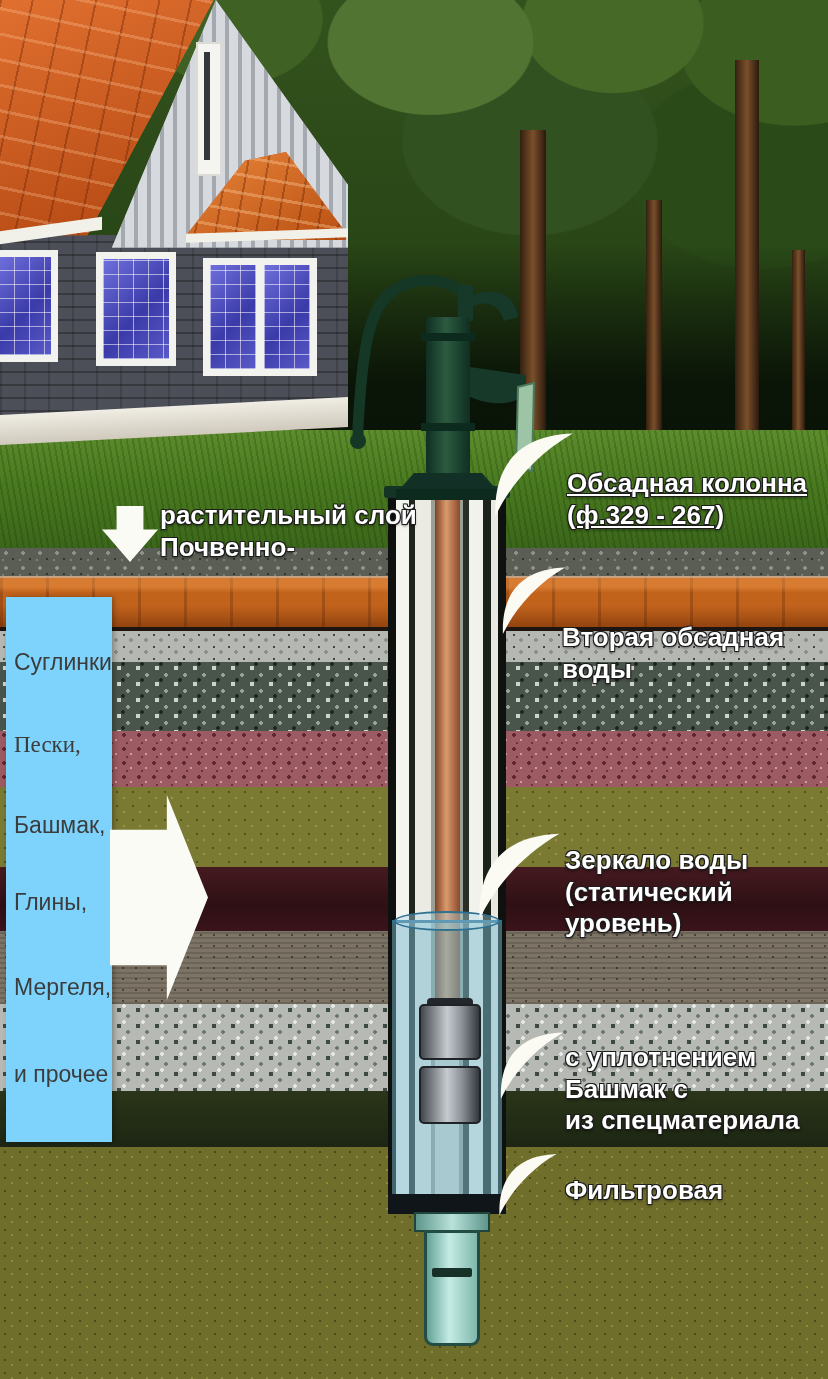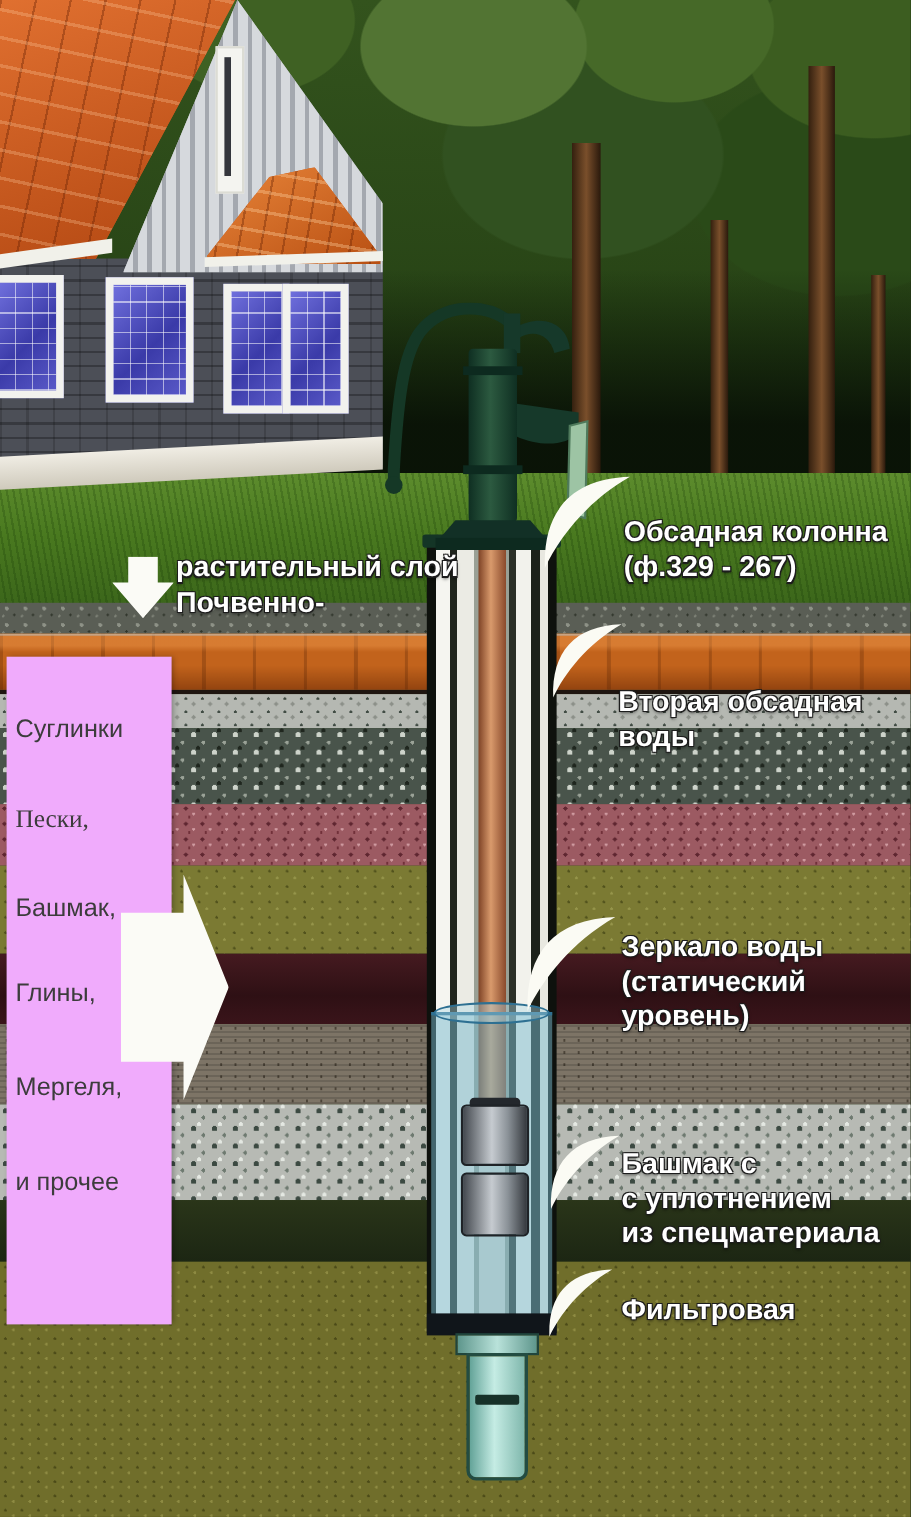--- a/index.html
+++ b/index.html
@@ -112,22 +112,22 @@
       radial-gradient(3px 3px at 14px 12px,#6e7a70 60%,rgba(0,0,0,0) 61%),
       radial-gradient(3px 3px at 10px 2px,#e4e8e2 60%,rgba(0,0,0,0) 61%);
     background-size:19px 16px;}
   .b10{top:1091px;height:56px;background:linear-gradient(180deg,#2a3519 0%,#1c2613 100%);}
   .b11{top:1147px;height:232px;background-color:#706e2b;
     background-image:radial-gradient(2px 2px at 5px 5px,rgba(30,30,0,.45) 60%,rgba(0,0,0,0) 61%),
       radial-gradient(2px 2px at 12px 10px,rgba(210,205,120,.30) 60%,rgba(0,0,0,0) 61%);
     background-size:15px 13px;}
 
   
-  .panel{left:6px;top:597px;width:106px;height:607px;background:#f0abfc;
-    box-shadow:2px 0 5px rgba(0,0,0,.3);padding-left:44px;}
+  .panel{left:6px;top:597px;width:106px;height:545px;background:#7dd3fc;
+    box-shadow:2px 0 5px rgba(0,0,0,.3);}
   .panel-item{position:absolute;left:8px;font-size:23px;color:#3c3c3c;white-space:nowrap;}
   .pi1{top:52px;} .pi2{top:135px;font-family:Liberation Serif, serif;} .pi3{top:215px;} .pi4{top:292px;} .pi5{top:377px;} .pi6{top:464px;}
   .big-arrow{left:110px;top:795px;width:98px;height:205px;background:#fbfbf6;
     clip-path:polygon(0 17%,58% 17%,58% 0,100% 50%,58% 100%,58% 83%,0 83%);}
   .down-arrow{left:102px;top:506px;width:56px;height:56px;background:#fbfbf6;
     clip-path:polygon(26% 0,74% 0,74% 42%,100% 42%,50% 100%,0 42%,26% 42%);}
 
   
   .casing{left:388px;top:493px;width:118px;height:719px;
     background:linear-gradient(90deg,
@@ -260,35 +260,35 @@
   <svg class="swoosh" style="left:472px;top:828px;" width="95" height="95" viewBox="0 0 100 100">
     <path d="M8,96 C6,40 34,8 92,6 C50,30 22,66 8,96 Z"></path>
     </svg>
   <svg class="swoosh" style="left:494px;top:1028px;" width="76" height="74" viewBox="0 0 100 100">
     <path d="M8,96 C6,40 34,8 92,6 C50,30 22,66 8,96 Z"></path>
     </svg>
   <svg class="swoosh" style="left:490px;top:1150px;" width="76" height="68" viewBox="0 0 100 100">
     <path d="M8,96 C6,40 34,8 92,6 C50,30 22,66 8,96 Z"></path>
     </svg>
 
-  <div class="olabel" style="left:567px;top:468px;">
+  <div class="olabel" style="left:567px;top:468px;text-decoration:underline;">
     <div>Обсадная колонна</div>
     <div>(ф.329 - 267)</div>
   </div>
   <div class="olabel" style="left:562px;top:622px;">
     <div>Вторая обсадная</div>
     <div>воды</div>
   </div>
   <div class="olabel" style="left:565px;top:845px;">
     <div>Зеркало воды</div>
     <div>(статический</div>
     <div>уровень)</div>
   </div>
   <div class="olabel" style="left:565px;top:1042px;">
+    <div>с уплотнением</div>
     <div>Башмак с</div>
-    <div>с уплотнением</div>
     <div>из спецматериала</div>
   </div>
   <div class="olabel" style="left:565px;top:1175px;">
     <div>Фильтровая</div>
   </div>
 
 </div>
 
 </body></html>

